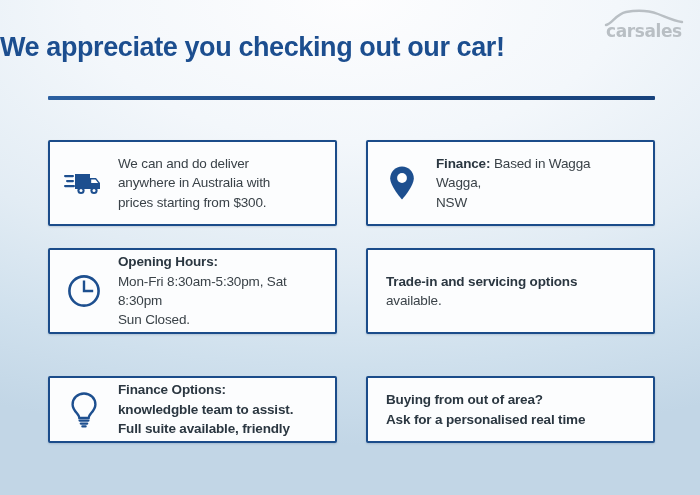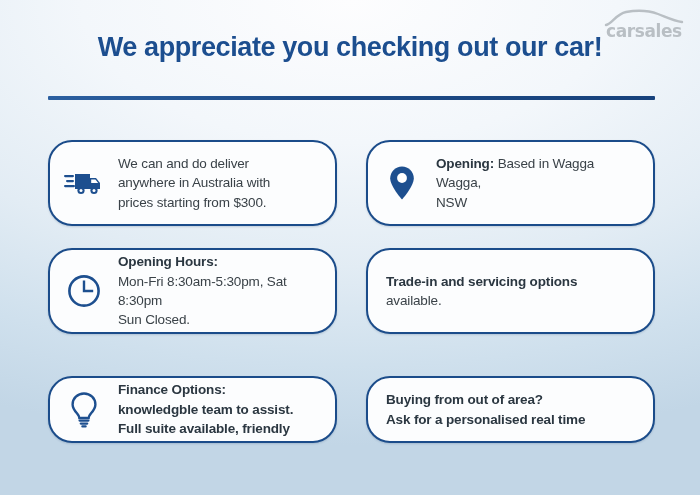--- a/index.html
+++ b/index.html
@@ -39,21 +39,20 @@
     letter-spacing: -0.4px;
     fill: #b9bfc4;
   }
 
   
   #headline {
     position: absolute;
     top: 32px;
     left: 0;
     width: 700px;
-    text-align: center;
     font-size: 27px;
     font-weight: 700;
     letter-spacing: -0.4px;
     color: #1c4e8f;
     white-space: nowrap;
   }
 
   
   #divider {
     position: absolute;
@@ -65,21 +64,21 @@
     background: linear-gradient(90deg, #2b5fa0 0%, #1d4a86 45%, #17427c 100%);
   }
 
   
   .card {
     position: absolute;
     box-sizing: border-box;
     width: 289px;
     background: #fcfdfe;
     border: 2px solid #1b4c8a;
-    border-radius: 24px;
+    border-radius: 2px;
     box-shadow: 0 1px 2px rgba(20, 55, 100, 0.18);
     display: flex;
     align-items: center;
   }
   .card.col-left  { left: 48px; }
   .card.col-right { left: 366px; }
   .card.row-1 { top: 140px; height: 86px; }
   .card.row-2 { top: 248px; height: 86px; }
   .card.row-3 { top: 376px; height: 67px; }
 
@@ -164,21 +163,21 @@
 
   <div class="card col-right row-1">
     <div class="card-inner">
       <span class="card-icon">
         <svg width="28" height="36" viewBox="0 0 28 36" aria-hidden="true">
           <path d="M14 1.5 C7.4 1.5 2.2 6.7 2.2 13.3 C2.2 21.5 14 34.5 14 34.5 C14 34.5 25.8 21.5 25.8 13.3 C25.8 6.7 20.6 1.5 14 1.5 Z" fill="#1d4f8f"></path>
           <circle cx="14" cy="13" r="4.9" fill="#ffffff"></circle>
         </svg>
       </span>
       <span class="card-text">
-        <span class="line"><span class="b">Opening:</span> <span>Based in Wagga Wagga,</span></span>
+        <span class="line"><span class="b">Finance:</span> <span>Based in Wagga Wagga,</span></span>
         <span class="line">NSW</span>
       </span>
     </div>
   </div>
 
   <div class="card col-left row-2">
     <div class="card-inner">
       <span class="card-icon">
         <svg width="36" height="36" viewBox="0 0 36 36" aria-hidden="true">
           <circle cx="18" cy="18" r="14.6" fill="none" stroke="#1d4f8f" stroke-width="2.6"></circle>

